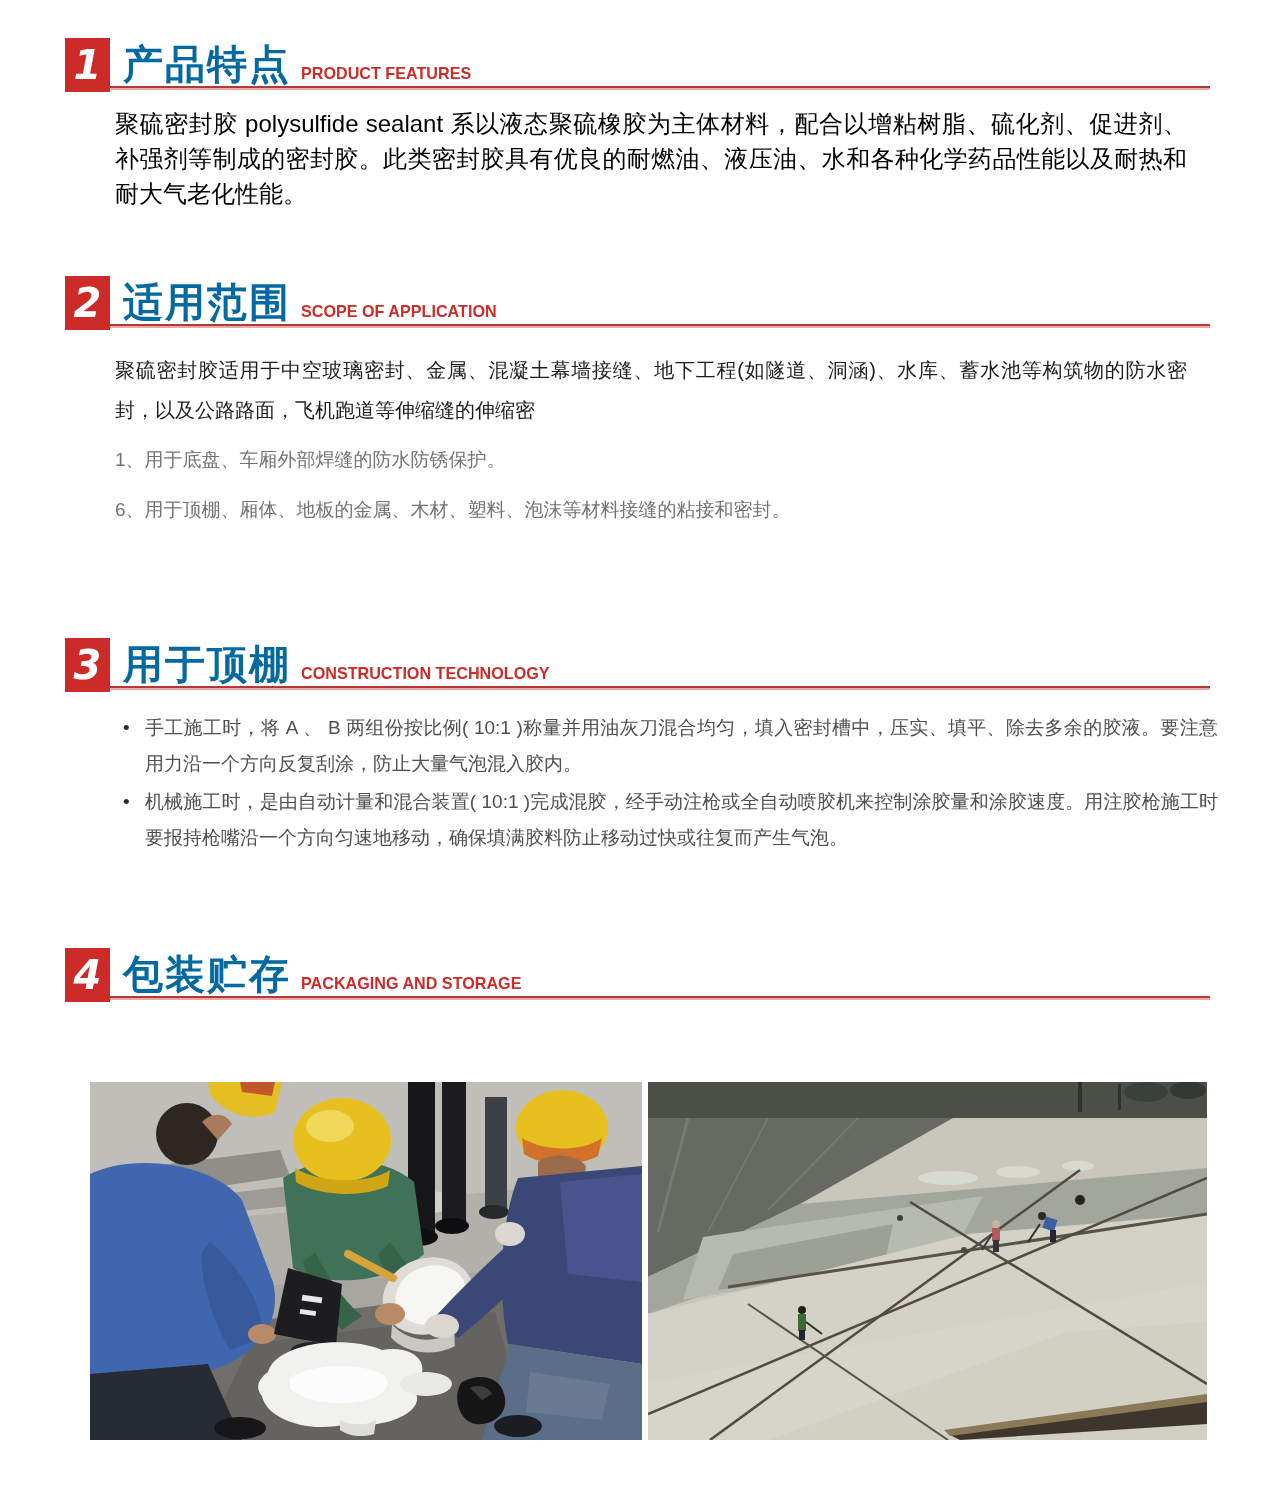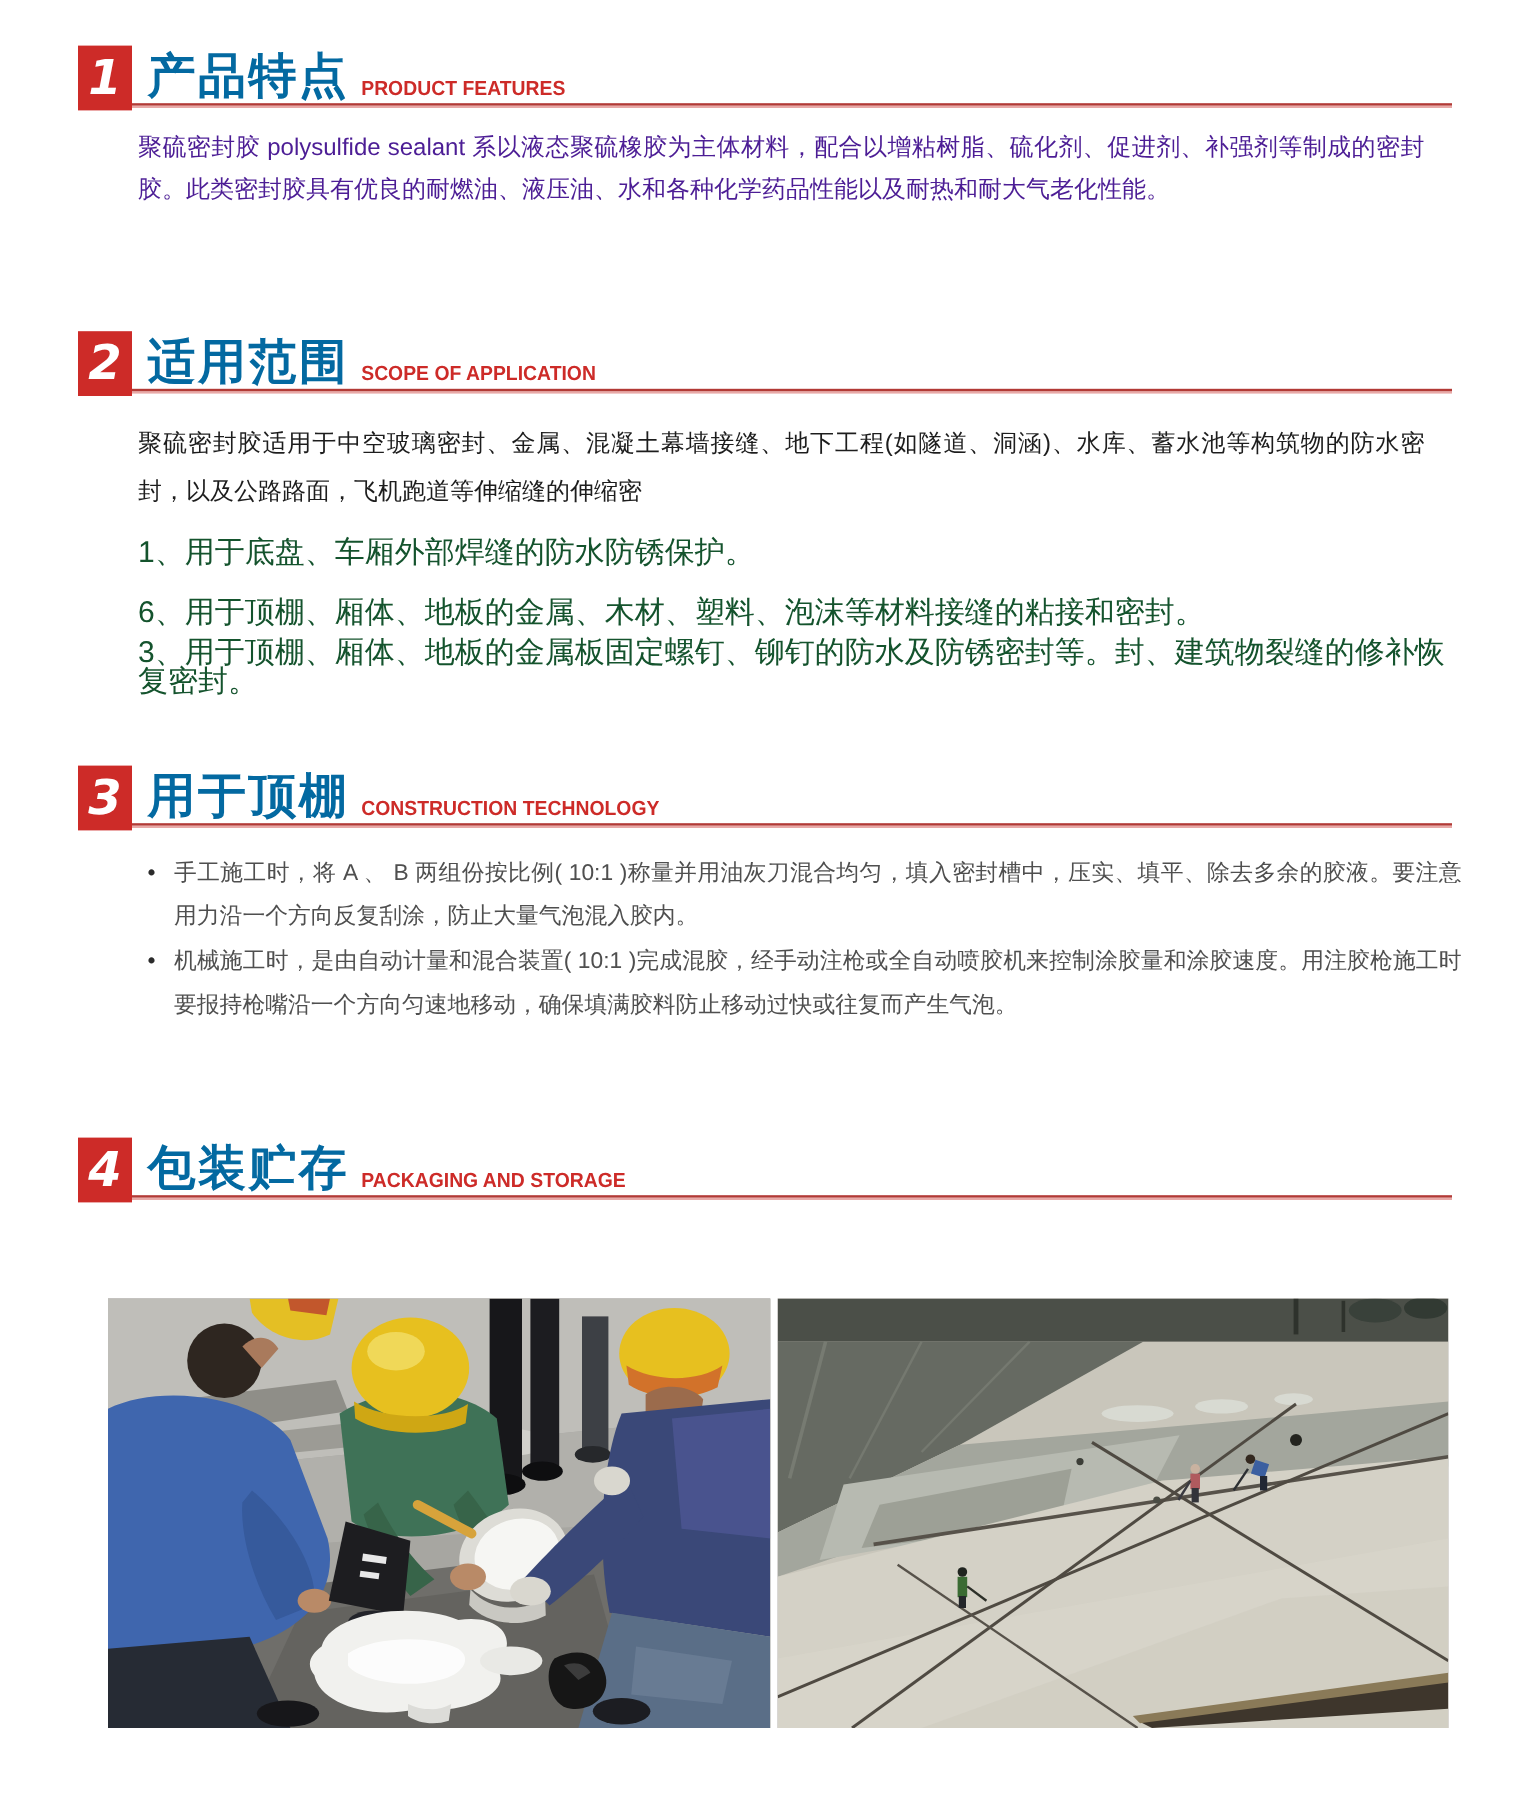--- a/index.html
+++ b/index.html
@@ -12,23 +12,23 @@
   .rule{position:absolute;left:0;right:0;top:48px;height:2px;background:#b23a36;box-shadow:0 2px 0 rgba(205,65,60,.45);}
   .num-box{position:absolute;left:0;top:0;width:45px;height:54px;background:#cd2b28;color:#ffffff;
            display:flex;align-items:center;justify-content:center;
            font:italic 700 40px "DejaVu Sans",sans-serif;z-index:2;}
   .titles{position:absolute;left:58px;top:0;height:48px;display:flex;align-items:flex-end;z-index:2;}
   .title-cn{color:#0369a1;font-weight:700;font-size:40px;line-height:44px;letter-spacing:2px;}
   .title-en{color:#cd2b28;font-weight:700;font-size:17px;line-height:20px;margin-left:10px;padding-bottom:2px;
             transform:scaleX(.95);transform-origin:left bottom;white-space:nowrap;}
 
   
-  .body-text{margin:10px 0 0 50px;width:1072px;font-size:20px;line-height:35px;color:#4c1d95;text-align:justify;}
+  .body-text{margin:10px 0 0 50px;width:1072px;font-size:24px;line-height:35px;color:#000000;text-align:justify;}
   .intro-bold{margin:16px 0 0 50px;width:1072px;font-size:20px;line-height:40px;color:#1d1d1d;font-weight:400;text-align:justify;}
-  .list-item{margin-left:50px;width:1090px;font-size:25px;line-height:24px;color:#14532d;}
+  .list-item{margin-left:50px;width:1090px;font-size:19px;line-height:24px;color:#737373;}
   .li-1{margin-top:18px;}
   .li-2{margin-top:26px;}
   .li-3{margin-top:10px;}
   .bullets{margin:14px 0 0 58px;width:1095px;}
   .bullet{position:relative;padding-left:22px;font-size:19px;line-height:36px;color:#4f4f4f;text-align:justify;}
   .bullet + .bullet{margin-top:2px;}
   .bullet .dot{position:absolute;left:0;top:0;color:#2b2b2b;font-size:19px;}
 
   
   .photo{position:absolute;top:1082px;height:358px;overflow:hidden;background:#a7a6a1;}
@@ -62,21 +62,20 @@
         <span>2</span>
       </div>
       <div class="titles">
         <span class="title-cn">适用范围</span>
         <span class="title-en">SCOPE OF APPLICATION</span>
       </div>
     </div>
     <div class="intro-bold">聚硫密封胶适用于中空玻璃密封、金属、混凝土幕墙接缝、地下工程(如隧道、洞涵)、水库、蓄水池等构筑物的防水密封，以及公路路面，飞机跑道等伸缩缝的伸缩密</div>
     <div class="list-item li-1">1、用于底盘、车厢外部焊缝的防水防锈保护。</div>
     <div class="list-item li-2">6、用于顶棚、厢体、地板的金属、木材、塑料、泡沫等材料接缝的粘接和密封。</div>
-    <div class="list-item li-3">3、用于顶棚、厢体、地板的金属板固定螺钉、铆钉的防水及防锈密封等。封、建筑物裂缝的修补恢复密封。</div>
   </div>
 
   <div class="section" style="top:638px;">
     <div class="sec-header">
       <div class="rule"></div>
       <div class="num-box">
         <span>3</span>
       </div>
       <div class="titles">
         <span class="title-cn">用于顶棚</span>

